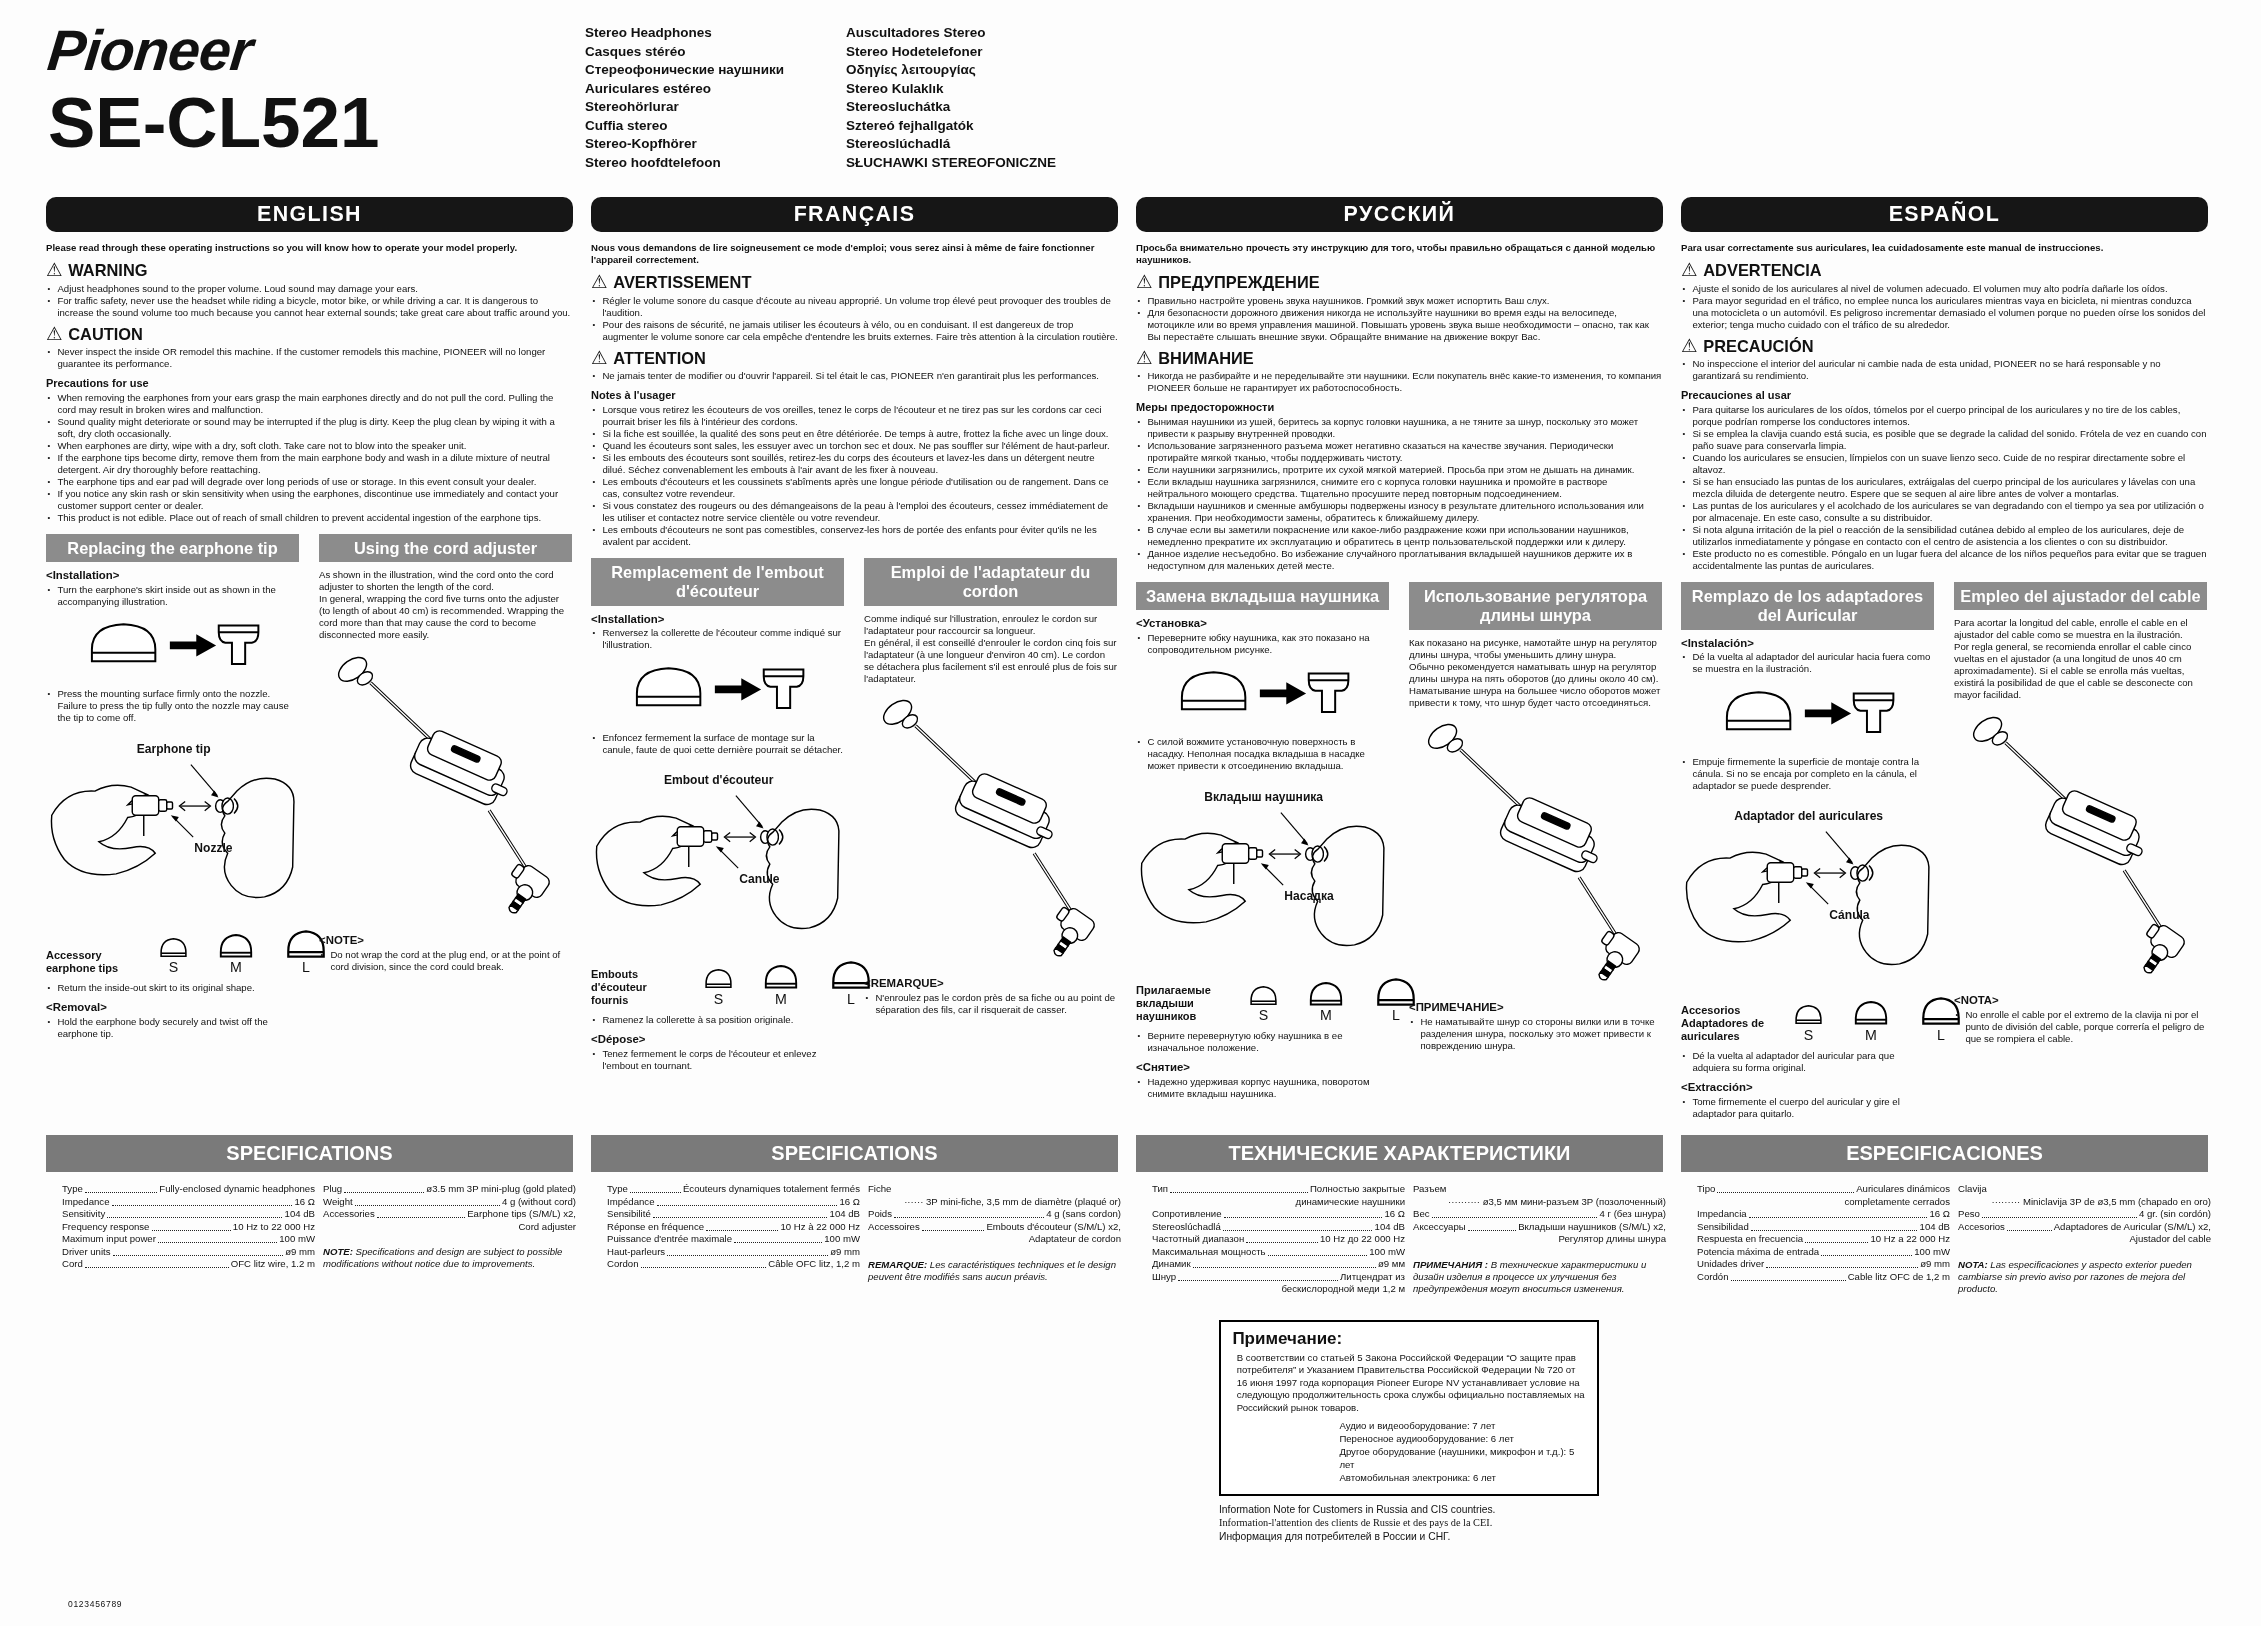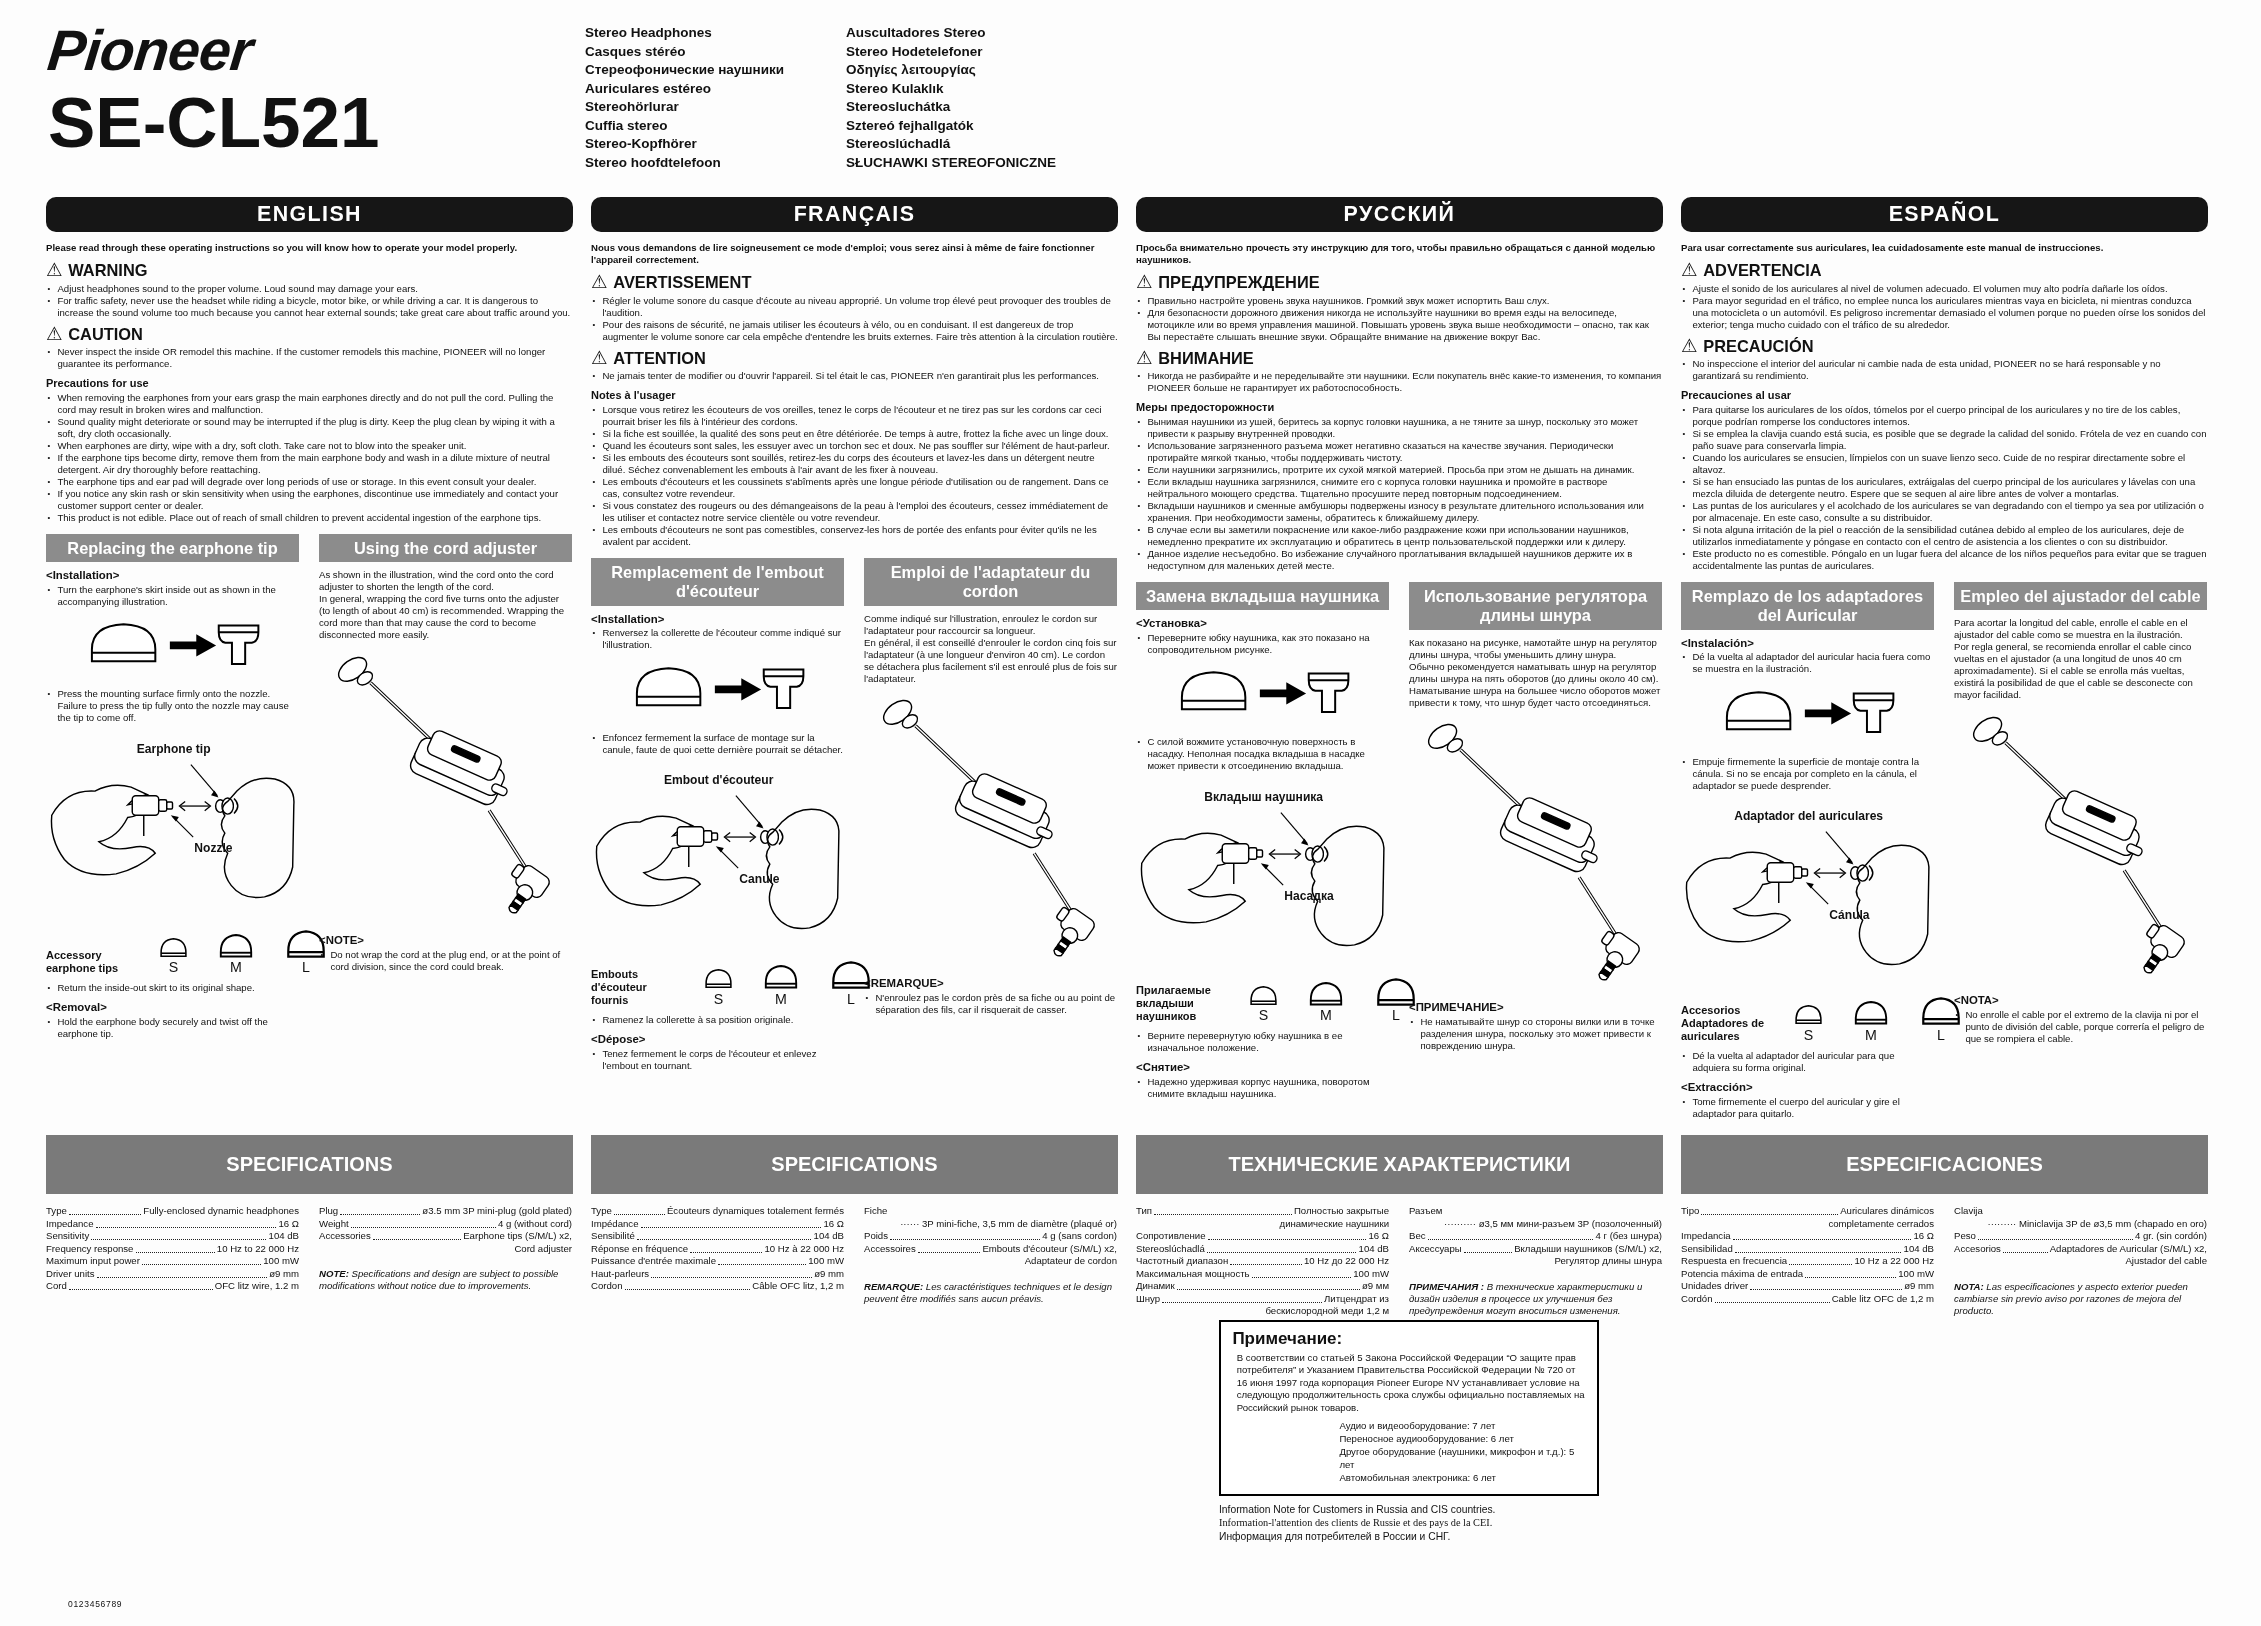--- a/index.html
+++ b/index.html
@@ -41,22 +41,22 @@
   .hands-svg{width:100%;height:auto;display:block;}
   .svg-label{font-weight:bold;font-size:21px;fill:#111;}
   .tipsrow{display:flex;align-items:flex-end;gap:28px;margin:8.5px 0 7.1px 0;}
   .tipslabel{font-weight:bold;font-size:11px;line-height:13px;width:84px;flex:0 0 84px;}
   .tipcell{display:flex;flex-direction:column;align-items:center;gap:1.4px;}
   .tipletter{font-size:14.2px;}
   .cord-svg{display:block;width:235px;height:auto;margin:4.3px auto 1.4px auto;}
   
   .specs{position:absolute;left:0;right:0;top:938px;}
   .specbar{background:#7a7a7a;color:#fff;font-weight:bold;font-size:20px;text-align:center;
-           padding:18px 0;margin-bottom:11.4px;}
-  .speccols{display:flex;gap:20px;}
+           padding:7px 0;margin-bottom:11.4px;}
+  .speccols{display:flex;gap:8px;margin-left:16px;}
   .speccol{width:253px;flex:0 0 253px;}
   .spec-row{display:flex;align-items:flex-end;font-size:9.6px;line-height:12.5px;}
   .spec-k{white-space:pre-wrap;}
   .spec-dots{flex:1;border-bottom:1.4px dotted #222;margin:0 2.1px 2.8px 2.1px;min-width:7.1px;}
   .spec-v{text-align:right;white-space:pre-wrap;}
   .spec-v.grow{flex:1;}
   .specnote{font-size:9.6px;line-height:12px;font-style:italic;margin:13px 0 0 0;}
   .specnote b{font-style:italic;}
   
   #bottomnote{position:absolute;left:1219px;top:1320px;width:380px;}

